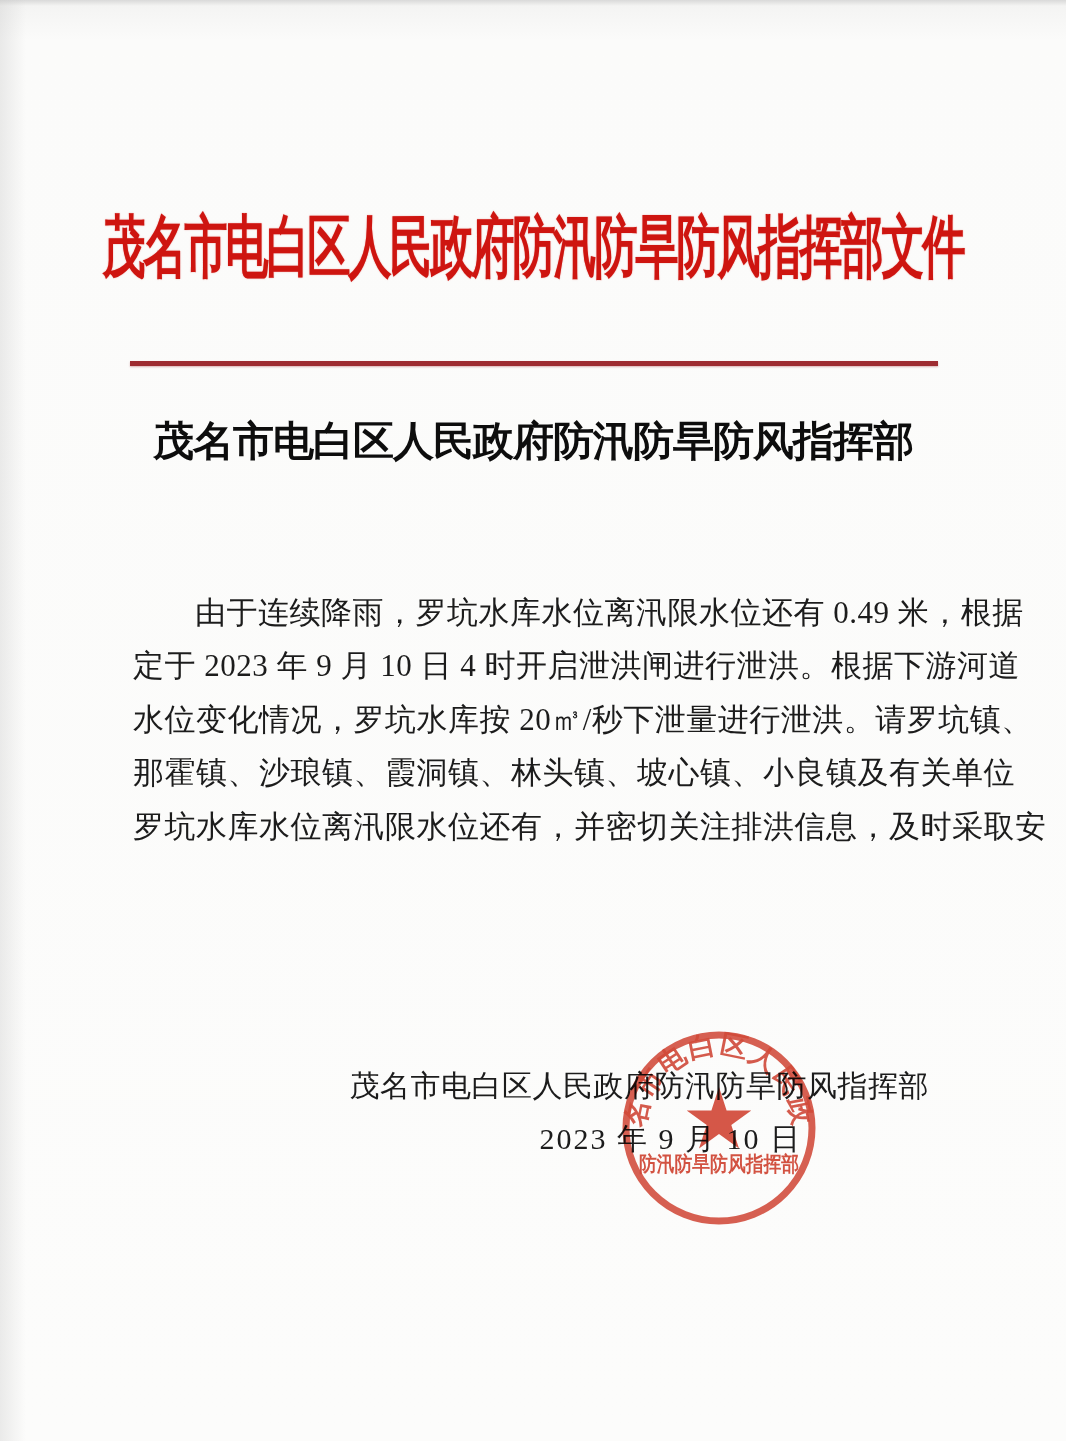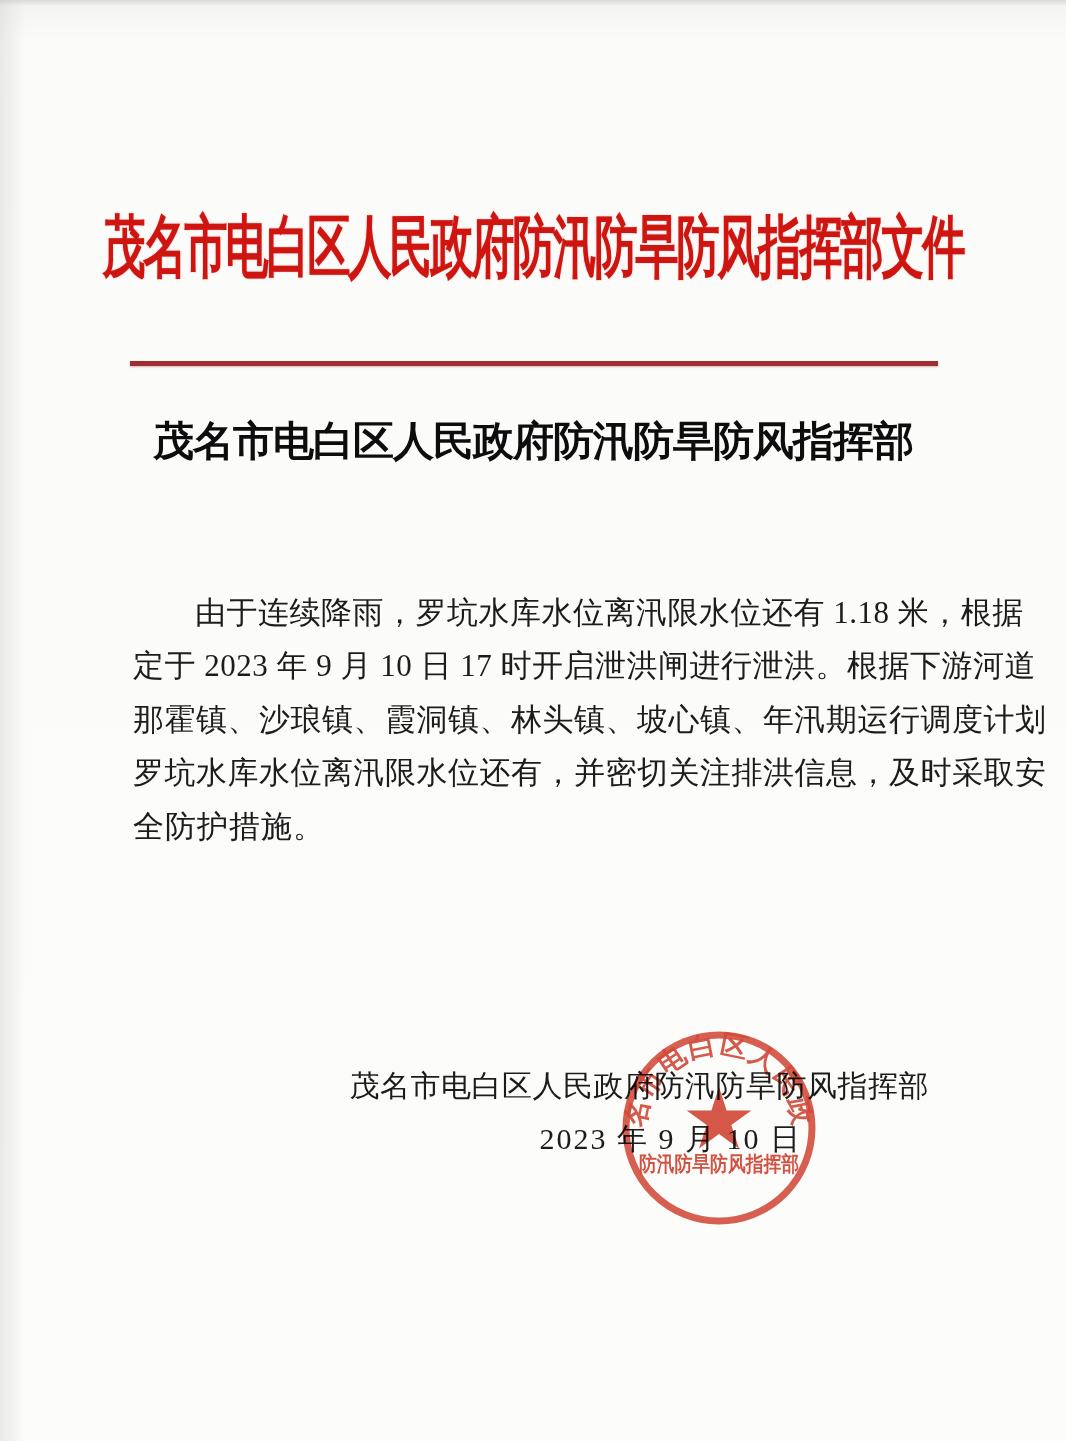--- a/index.html
+++ b/index.html
@@ -119,25 +119,25 @@
     <span class="stretch">茂名市电白区人民政府防汛防旱防风指挥部文件</span>
   </div>
 
   <div class="red-divider"></div>
 
   <div class="doc-title">
     <div>茂名市电白区人民政府防汛防旱防风指挥部</div>
   </div>
 
   <div class="body-block">
-    <div class="body-line indent">由于连续降雨，罗坑水库水位离汛限水位还有 1.18 米，根据</div>
-    <div class="body-line">定于 2023 年 9 月 10 日 17 时开启泄洪闸进行泄洪。根据下游河道</div>
-    <div class="body-line">那霍镇、沙琅镇、霞洞镇、林头镇、坡心镇、年汛期运行调度计划</div>
+    <div class="body-line indent">由于连续降雨，罗坑水库水位离汛限水位还有 0.49 米，根据</div>
+    <div class="body-line">定于 2023 年 9 月 10 日 4 时开启泄洪闸进行泄洪。根据下游河道</div>
+    <div class="body-line">水位变化情况，罗坑水库按 20㎥/秒下泄量进行泄洪。请罗坑镇、</div>
+    <div class="body-line">那霍镇、沙琅镇、霞洞镇、林头镇、坡心镇、小良镇及有关单位</div>
     <div class="body-line">罗坑水库水位离汛限水位还有，并密切关注排洪信息，及时采取安</div>
-    <div class="body-line last">全防护措施。</div>
   </div>
 
   <div class="signature-name">茂名市电白区人民政府防汛防旱防风指挥部</div>
 
   <div class="signature-date">2023 年 9 月 10 日</div>
 
   <svg class="seal" viewBox="0 0 240 240">
     <circle cx="120" cy="120" r="93" fill="none" stroke="#d03a28" stroke-width="7" opacity="0.88"></circle>
     <path id="sealArc" d="M 47.1 132.9 A 74 74 0 1 1 192.9 132.9" fill="none"></path>
     <text font-size="27" letter-spacing="2" opacity="0.9">

